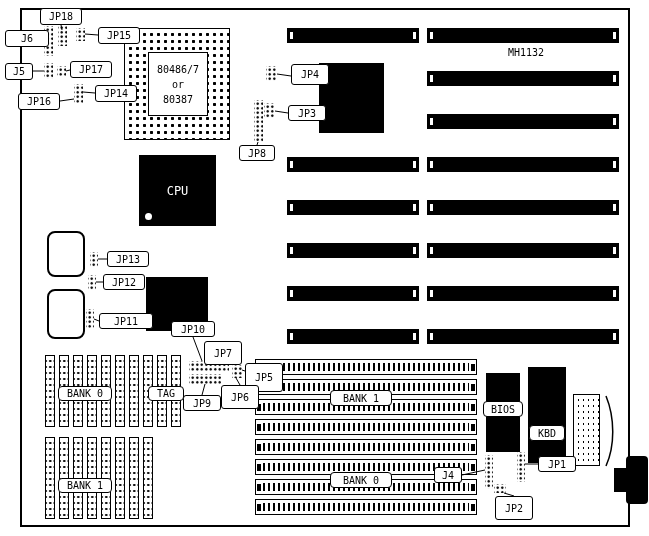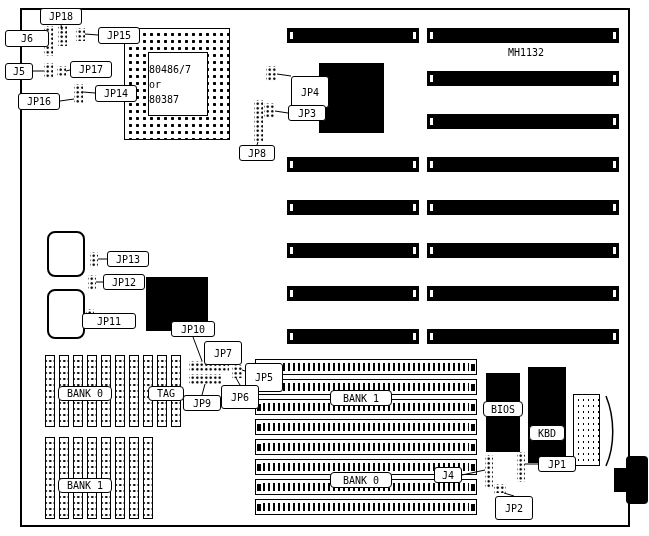--- a/index.html
+++ b/index.html
@@ -7,21 +7,21 @@
   .canvas { position:relative; width:649px; height:536px; background:#fff; overflow:hidden; }
   .abs { position:absolute; }
   .board { border:2px solid #000; background:#fff; z-index:1; }
   .isa { background:#000; z-index:2; }
   .isa::before, .isa::after { content:""; position:absolute; top:4px; width:3px; height:7px; background:#fff; }
   .isa::before { left:3px; } .isa::after { right:3px; }
   .pga { border:1px solid #000; background-color:#fff;
          background-image:radial-gradient(circle,#000 1.4px,rgba(0,0,0,0) 1.5px);
          background-size:7px 7px; background-position:2px 2px; z-index:2; }
   .pga-center { background:#fff; border:1px solid #000; display:flex; flex-direction:column;
-                align-items:flex-start; justify-content:center; font-size:10px; line-height:1.5; }
+                align-items:center; justify-content:center; font-size:10px; line-height:1.5; }
   .chip { background:#000; z-index:2; }
   .cpu-text { color:#fff; font-size:12px; display:flex; align-items:center; justify-content:center; width:100%; height:100%; }
   .cpu-dot { width:7px; height:7px; border-radius:50%; background:#fff; }
   .wsock { background:#fff; border:2px solid #000; border-radius:8px; z-index:2; }
   .jdots { background-image:radial-gradient(circle,#000 1.2px,rgba(0,0,0,0) 1.3px);
            background-size:4.5px 4.5px; background-position:1.5px 1.5px; z-index:3; }
   .vsimm { border:1px solid #000; background-color:#fff;
            background-image:radial-gradient(circle,#000 1px,rgba(0,0,0,0) 1.1px);
            background-size:4.5px 6px; background-position:2px 2px; z-index:2; }
   .hslot { border:1px solid #000; background:#fff; padding:3px 7px; z-index:2; }
@@ -66,20 +66,24 @@
   <div class="abs isa" style="left:427px;top:329px;width:192px;height:15px"></div>
 
   <div class="abs pga" style="left:124px;top:28px;width:106px;height:112px">
     <div class="abs pga-center" style="left:23px;top:23px;width:60px;height:64px">
       <span>80486/7</span>
       <span>or</span>
       <span>80387</span>
     </div>
   </div>
 
+  <div class="abs chip" style="left:139px;top:155px;width:77px;height:71px">
+    <div class="cpu-text">CPU</div>
+    <div class="abs cpu-dot" style="left:6px;bottom:6px"></div>
+  </div>
 
   <div class="abs chip" style="left:319px;top:63px;width:65px;height:70px"></div>
   <div class="abs chip" style="left:146px;top:277px;width:62px;height:54px"></div>
 
   <div class="abs wsock" style="left:47px;top:231px;width:38px;height:46px"></div>
   <div class="abs wsock" style="left:47px;top:289px;width:38px;height:50px"></div>
 
   <div class="abs jdots" style="left:44px;top:26px;width:9px;height:30px"></div>
   <div class="abs jdots" style="left:58px;top:24px;width:9px;height:22px"></div>
   <div class="abs jdots" style="left:76px;top:28px;width:9px;height:13px"></div>
@@ -182,26 +186,26 @@
     </g>
   </svg>
 
   <div class="abs callout" style="left:40px;top:8px;width:42px;height:17px">JP18</div>
   <div class="abs callout" style="left:5px;top:30px;width:44px;height:17px">J6</div>
   <div class="abs callout" style="left:98px;top:27px;width:42px;height:17px">JP15</div>
   <div class="abs callout" style="left:5px;top:63px;width:28px;height:17px">J5</div>
   <div class="abs callout" style="left:70px;top:61px;width:42px;height:17px">JP17</div>
   <div class="abs callout" style="left:18px;top:93px;width:42px;height:17px">JP16</div>
   <div class="abs callout" style="left:95px;top:85px;width:42px;height:17px">JP14</div>
-  <div class="abs callout" style="left:291px;top:76px;width:38px;height:32px">JP4</div>
+  <div class="abs callout" style="left:291px;top:64px;width:38px;height:21px">JP4</div>
   <div class="abs callout" style="left:288px;top:105px;width:38px;height:16px">JP3</div>
   <div class="abs callout" style="left:239px;top:145px;width:36px;height:16px">JP8</div>
   <div class="abs callout" style="left:107px;top:251px;width:42px;height:16px">JP13</div>
   <div class="abs callout" style="left:103px;top:274px;width:42px;height:16px">JP12</div>
-  <div class="abs callout" style="left:82px;top:313px;width:54px;height:16px">JP11</div>
+  <div class="abs callout" style="left:99px;top:313px;width:54px;height:16px">JP11</div>
   <div class="abs callout" style="left:171px;top:321px;width:44px;height:16px">JP10</div>
   <div class="abs callout" style="left:204px;top:341px;width:38px;height:24px">JP7</div>
   <div class="abs callout" style="left:245px;top:363px;width:38px;height:29px">JP5</div>
   <div class="abs callout" style="left:221px;top:385px;width:38px;height:24px">JP6</div>
   <div class="abs callout" style="left:183px;top:395px;width:38px;height:16px">JP9</div>
   <div class="abs callout" style="left:434px;top:467px;width:28px;height:16px">J4</div>
   <div class="abs callout" style="left:538px;top:456px;width:38px;height:16px">JP1</div>
   <div class="abs callout" style="left:495px;top:496px;width:38px;height:24px">JP2</div>
 
   <div class="abs banklabel" style="left:58px;top:386px;width:54px;height:15px">BANK 0</div>

